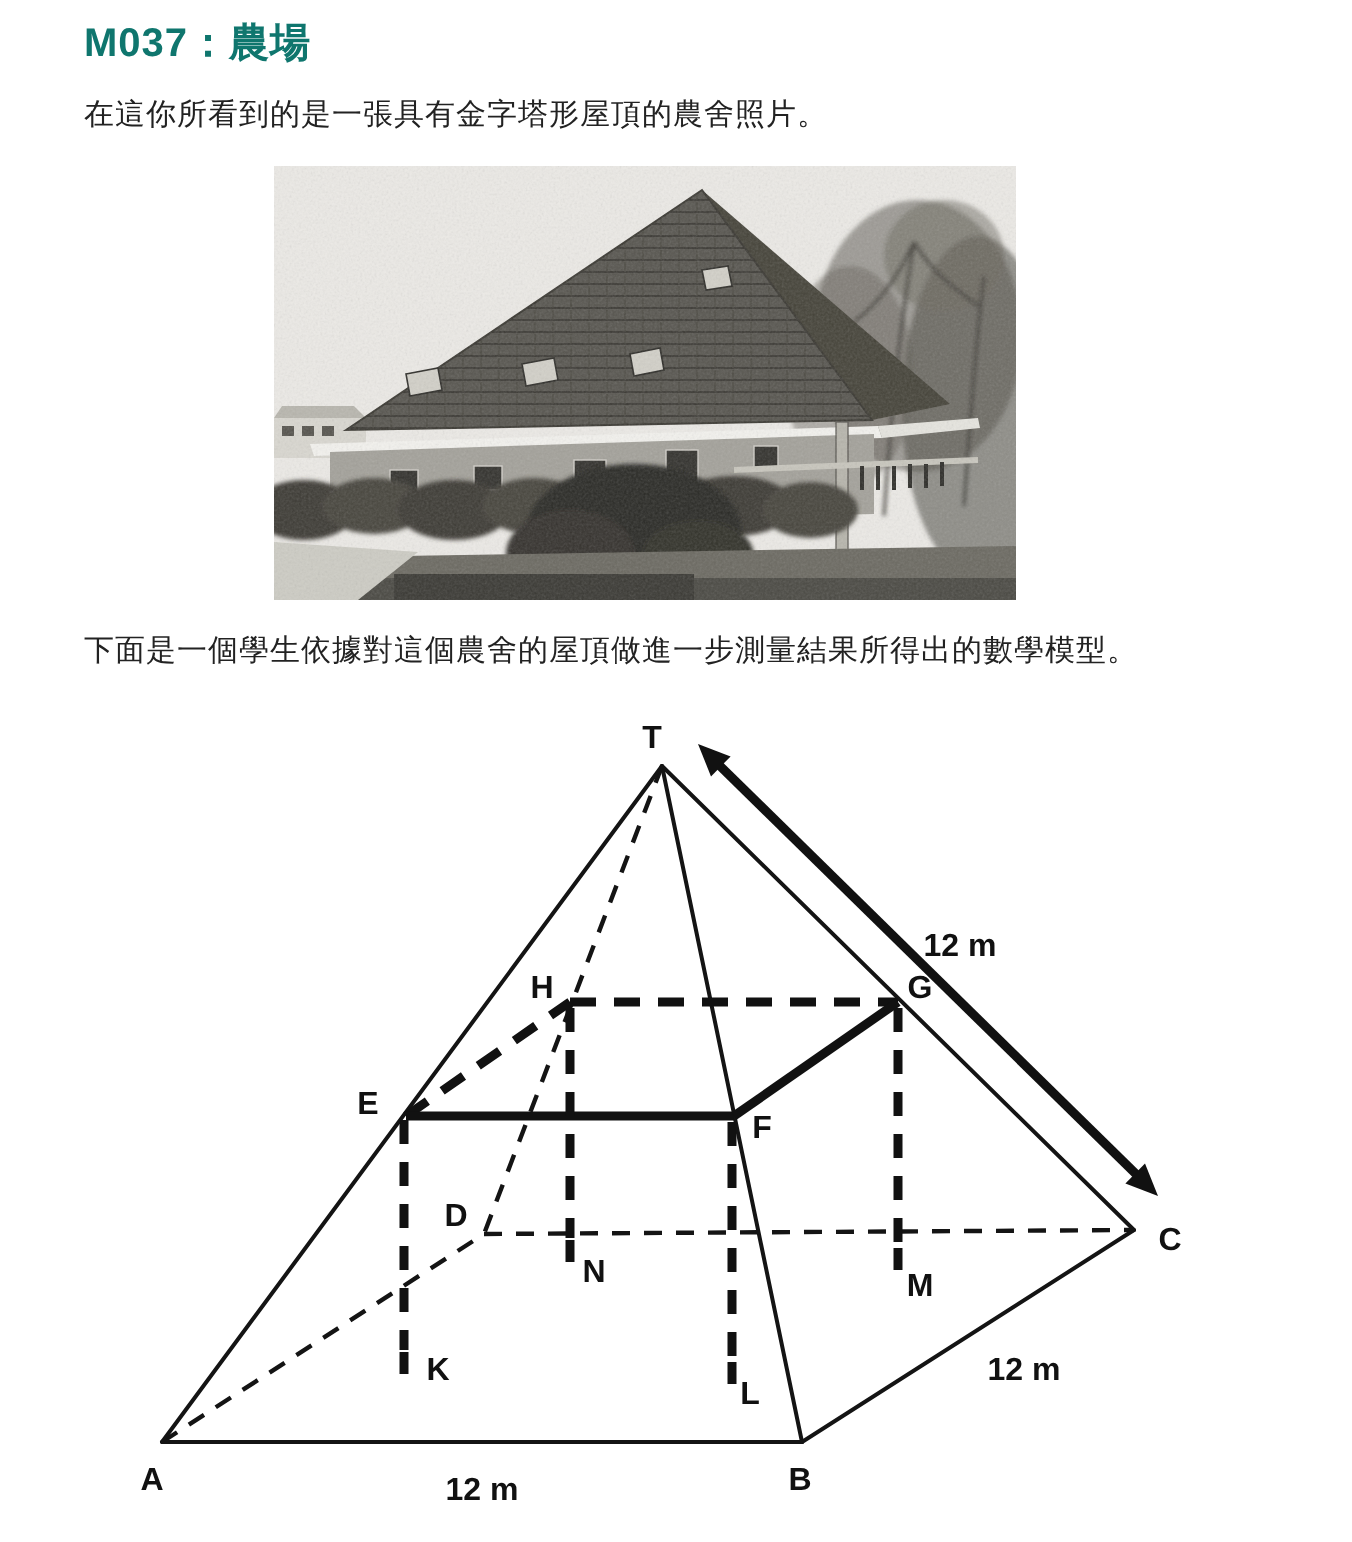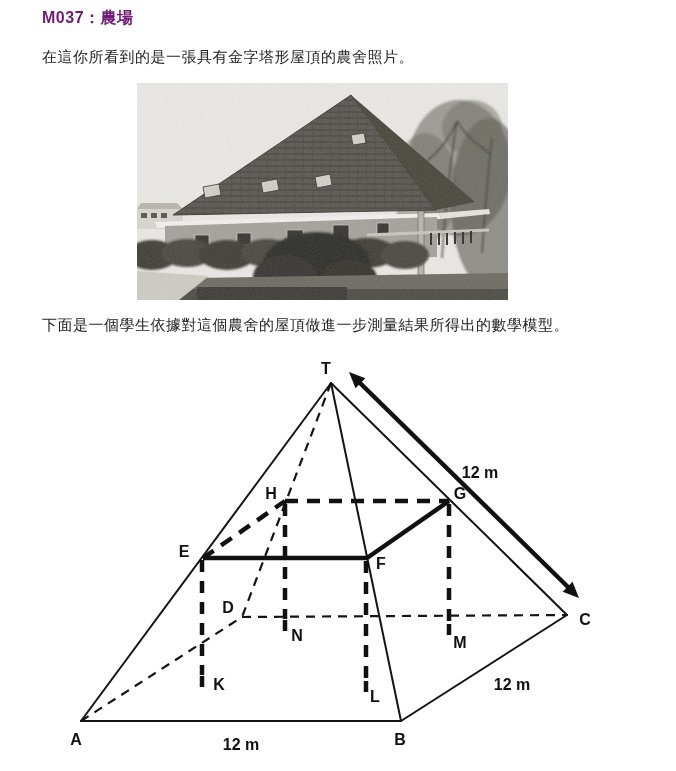--- a/index.html
+++ b/index.html
@@ -2,22 +2,22 @@
 <html><head>
 <meta charset="utf-8">
 <style>
   html,body{margin:0;padding:0;}
   body{
     width:676px;height:771px;position:relative;background:#ffffff;
     font-family:"Liberation Sans","DejaVu Sans",sans-serif;color:#1a1a1a;
     overflow:hidden;
   }
   .doc-title{
-    position:absolute;left:42px;top:8px;font-size:16px;font-weight:bold;
-    color:#701a75;letter-spacing:.5px;
+    position:absolute;left:42px;top:8px;font-size:20px;font-weight:bold;
+    color:#0f766e;letter-spacing:.5px;
   }
   .doc-par{
     position:absolute;left:42px;font-size:15px;color:#222;letter-spacing:.5px;font-family:Liberation Mono, monospace;
   }
   .par-intro{top:48px;}
   .par-model{top:316px;}
   .photo-wrap{
     position:absolute;left:137px;top:83px;width:371px;height:217px;
   }
   .diagram-wrap{

